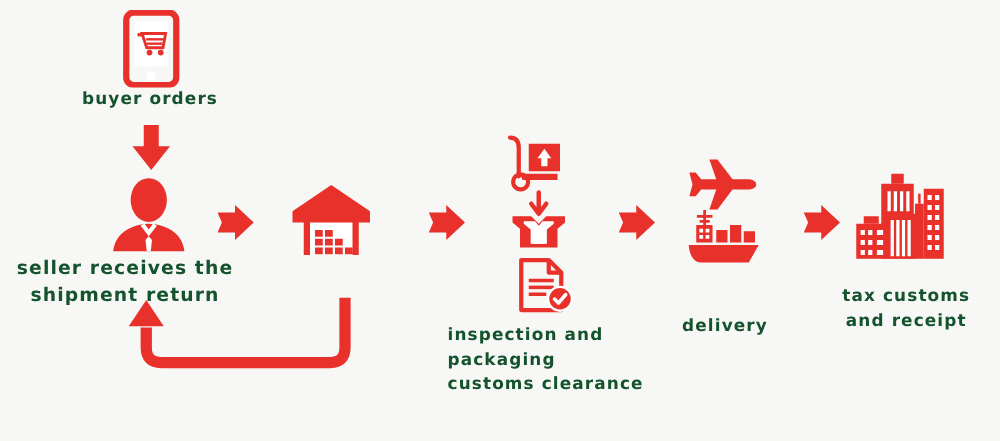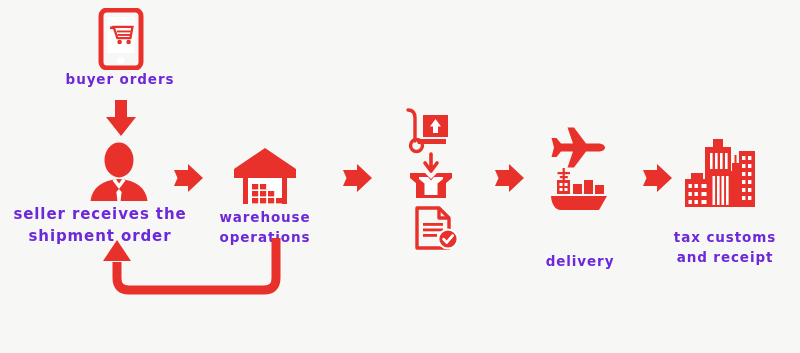--- a/index.html
+++ b/index.html
@@ -21,21 +21,21 @@
     background: #f7f7f6;
   }
   .node {
     position: absolute;
   }
   .icon {
     display: block;
   }
   .label {
     position: absolute;
-    color: #6d28d9;
+    color: #14532d;
     font-family: "DejaVu Sans", "Liberation Sans", sans-serif;
     font-size: 13.5px;
     font-weight: bold;
     letter-spacing: 0.9px;
     line-height: 1.45;
     white-space: pre-line;
   }
   .label.center { text-align: center; }
   .label.left { text-align: left; }
   .arrow-node { position: absolute; }
@@ -71,21 +71,21 @@
   <div class="node" style="left:88px; top:142px;">
     <svg class="icon" width="62" height="60" viewBox="0 0 62 60">
       <ellipse cx="31" cy="18" rx="14.5" ry="17.5" fill="#e8312a"></ellipse>
       <path d="M31 37 C14 38 4 46 2.5 59 L59.5 59 C58 46 48 38 31 37 Z" fill="#e8312a"></path>
       <path d="M24.5 38.5 L31 47 L37.5 38.5 L34.5 36.8 L31 41.5 L27.5 36.8 Z" fill="#ffffff"></path>
       <path d="M31 47 L33.6 50 L32.6 59 L29.4 59 L28.4 50 Z" fill="#ffffff"></path>
       <path d="M25 37.8 C21 41 19.5 48 19.5 59 L16.6 59 C16.6 47 18.6 40 22.6 36.6 Z" fill="#ffffff" opacity="0.0"></path>
     </svg>
   </div>
   <div class="label center" style="left:0px; top:204px; width:200px; font-size:15px;">seller receives the
-shipment order</div>
+shipment return</div>
 
   <div class="arrow-node" style="left:174px; top:163px;">
     <svg width="30" height="30" viewBox="0 0 30 30">
       <path d="M0 7 L14 7 L14 1 L29 15 L14 29 L14 23 L0 23 L3.5 15 Z" fill="#e8312a"></path>
     </svg>
   </div>
 
   <div class="node" style="left:233px; top:147px;">
     <svg class="icon" width="64" height="58" viewBox="0 0 64 58">
       <path d="M32 1 L63 22 L63 31 L54 31 L54 57 L10 57 L10 31 L1 31 L1 22 Z" fill="#e8312a"></path>
@@ -96,22 +96,20 @@
         <rect x="19" y="44" width="6.2" height="5.4"></rect>
         <rect x="27" y="44" width="6.2" height="5.4"></rect>
         <rect x="35" y="44" width="6.2" height="5.4"></rect>
         <rect x="19" y="51" width="6.2" height="5.4"></rect>
         <rect x="27" y="51" width="6.2" height="5.4"></rect>
         <rect x="35" y="51" width="6.2" height="5.4"></rect>
         <rect x="43" y="51" width="6.2" height="5.4"></rect>
       </g>
     </svg>
   </div>
-  <div class="label center" style="left:205px; top:208px; width:120px;">warehouse
-operations</div>
 
   <div class="arrow-node" style="left:100px; top:238px;">
     <svg width="190" height="62" viewBox="0 0 190 62">
       <path d="M176 0 L176 40 Q176 52 164 52 L29 52 Q17 52 17 40 L17 24" fill="none" stroke="#e8312a" stroke-width="9" stroke-linecap="butt"></path>
       <path d="M17 2 L31 23 L3 23 Z" fill="#e8312a"></path>
     </svg>
   </div>
 
   <div class="arrow-node" style="left:343px; top:163px;">
     <svg width="30" height="30" viewBox="0 0 30 30">
@@ -146,20 +144,23 @@
         <rect x="10" y="17" width="20" height="2.8"></rect>
         <rect x="10" y="22.5" width="20" height="2.8"></rect>
         <rect x="10" y="28" width="14" height="2.8"></rect>
       </g>
       <circle cx="35" cy="33" r="10.5" fill="#ffffff"></circle>
       <circle cx="35" cy="33" r="8.6" fill="#e8312a"></circle>
       <path d="M30.6 33.2 L33.8 36.4 L39.6 29.6" fill="none" stroke="#ffffff" stroke-width="2.8" stroke-linecap="round" stroke-linejoin="round"></path>
     </svg>
   </div>
 
+  <div class="label left" style="left:358px; top:259px; width:190px;">inspection and
+packaging
+customs clearance</div>
 
   <div class="arrow-node" style="left:495px; top:163px;">
     <svg width="30" height="30" viewBox="0 0 30 30">
       <path d="M0 7 L14 7 L14 1 L29 15 L14 29 L14 23 L0 23 L3.5 15 Z" fill="#e8312a"></path>
     </svg>
   </div>
 
   <div class="node" style="left:545px; top:126px;">
     <svg class="icon" width="64" height="44" viewBox="0 0 64 44">
       <path d="M60 21.5 C60 24 57 25.6 53 25.6 L41 25.6 L29 41.5 L22.5 41.5 L28 25.6 L16 25.6 L11.5 31 L6.5 31 L9 21.5 L6.5 12 L11.5 12 L16 17.4 L28 17.4 L22.5 1.5 L29 1.5 L41 17.4 L53 17.4 C57 17.4 60 19 60 21.5 Z" fill="#e8312a"></path>

